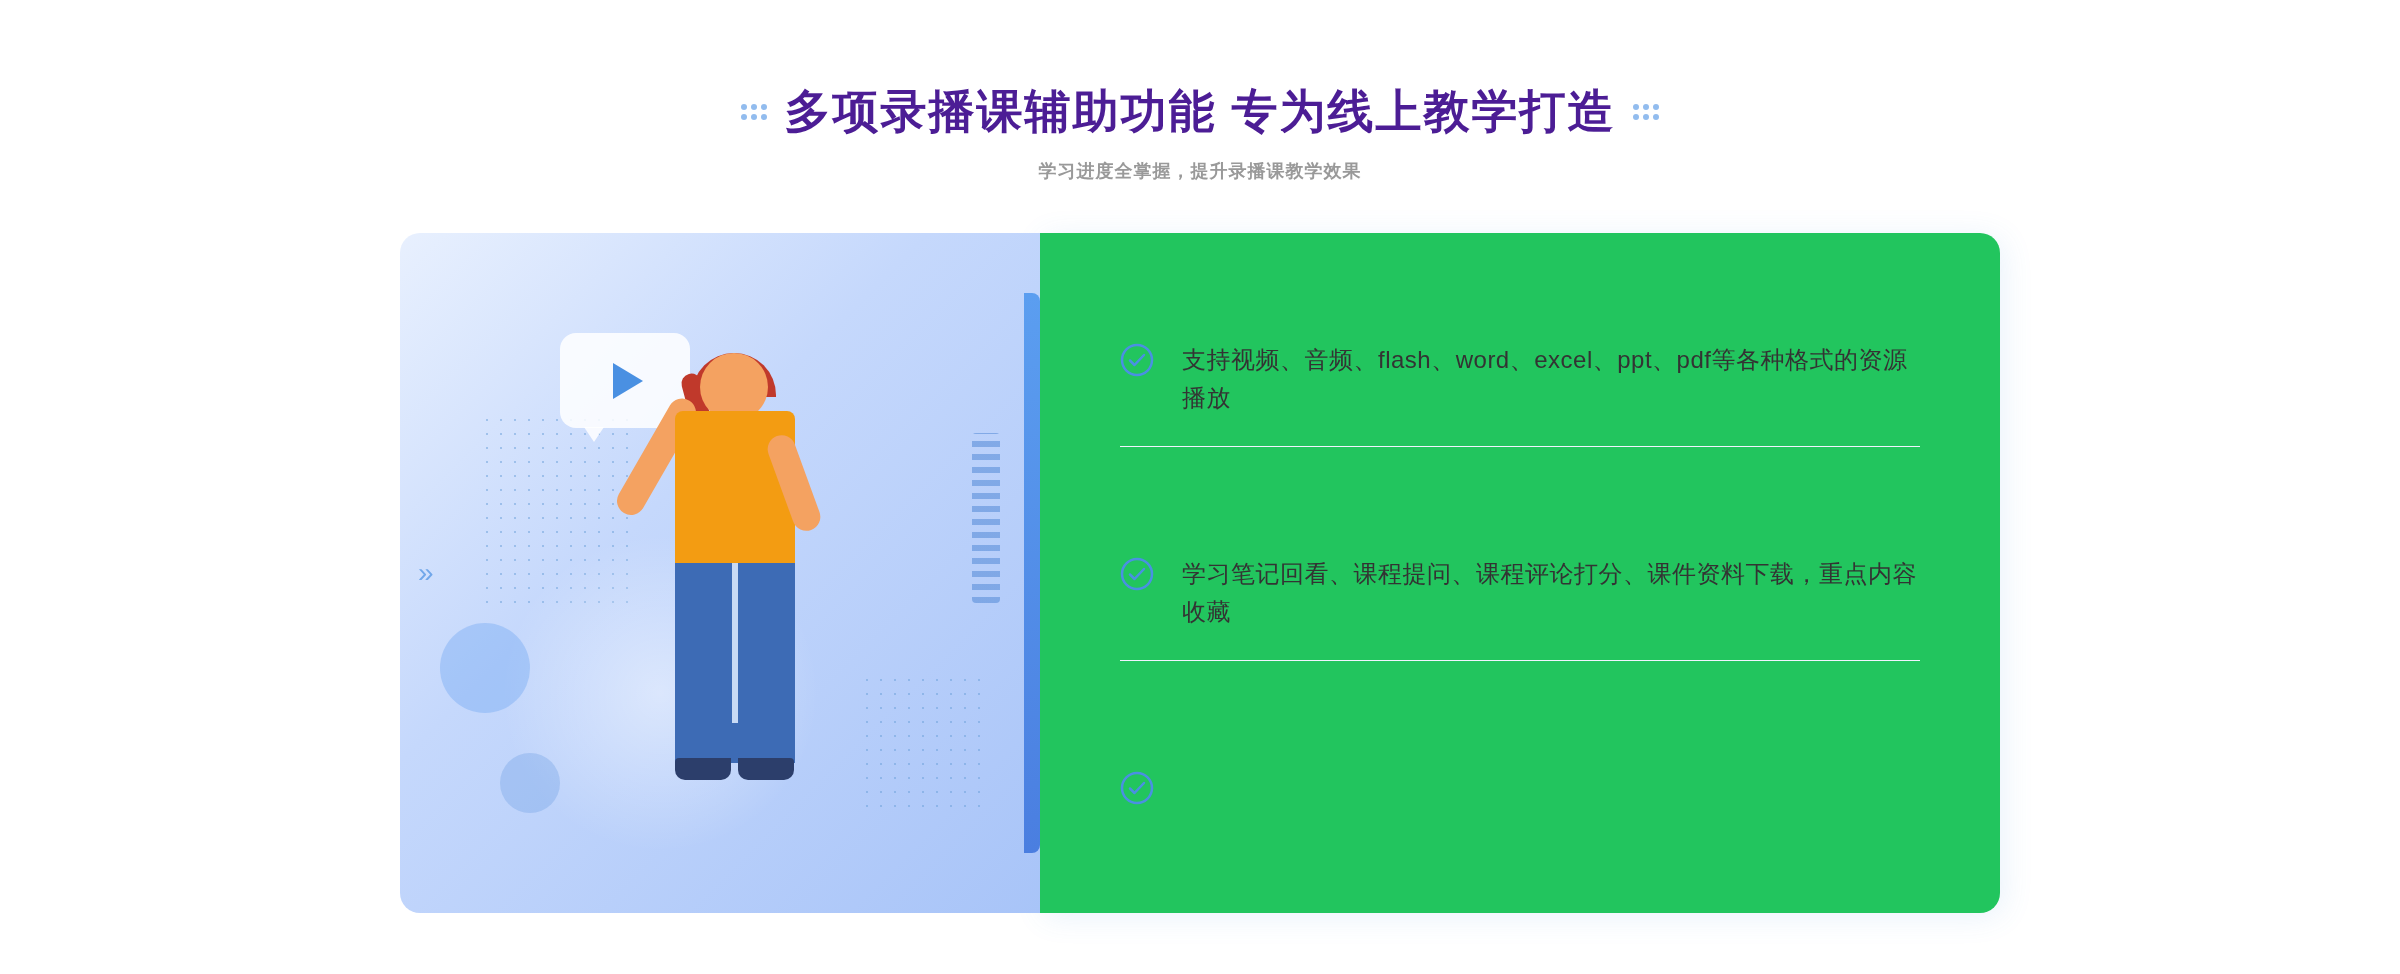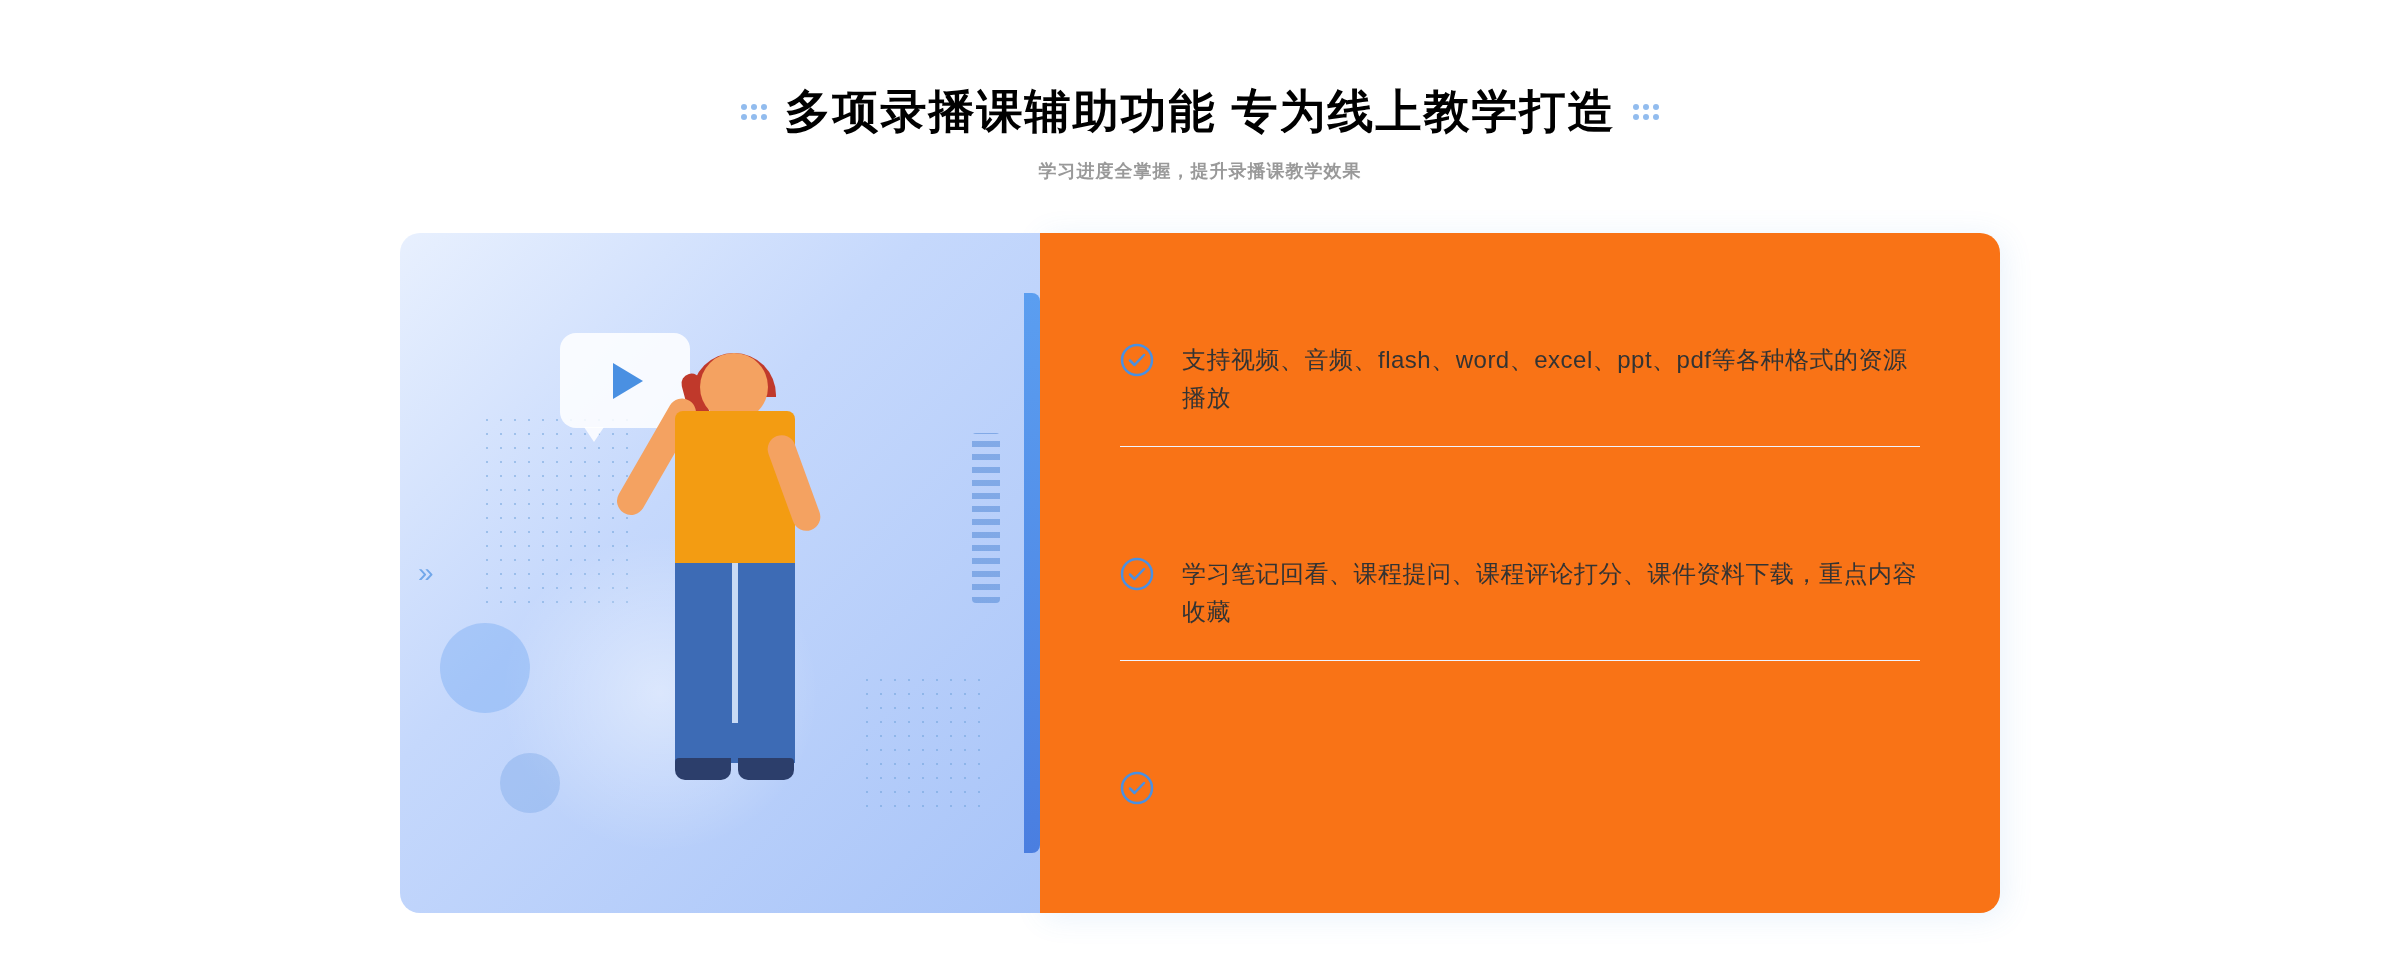--- a/index.html
+++ b/index.html
@@ -38,21 +38,21 @@
     .title-row {
       display: flex;
       align-items: center;
       gap: 18px;
       margin-bottom: 16px;
     }
 
     .main-title {
       font-size: 46px;
       font-weight: 700;
-      color: #000000;
+      color: #4c1d95;
       letter-spacing: 2px;
     }
 
     .subtitle {
       font-size: 18px;
       color: #999999;
       letter-spacing: 1px;
       font-weight: bold;
     }
 
@@ -328,21 +328,21 @@
       left: 100px;
       width: 320px;
       height: 320px;
       border-radius: 50%;
       background: radial-gradient(circle, rgba(255,255,255,0.45) 0%, transparent 70%);
     }
 
     
     .features-panel {
       flex: 1;
-      background: #f97316;
+      background: #22c55e;
       border-radius: 0 20px 20px 0;
       padding: 40px 80px 40px 80px;
       display: flex;
       flex-direction: column;
       justify-content: space-around;
       box-shadow: 4px 4px 30px rgba(74, 144, 226, 0.12);
       min-height: 680px;
     }
 
     .feature-item {

